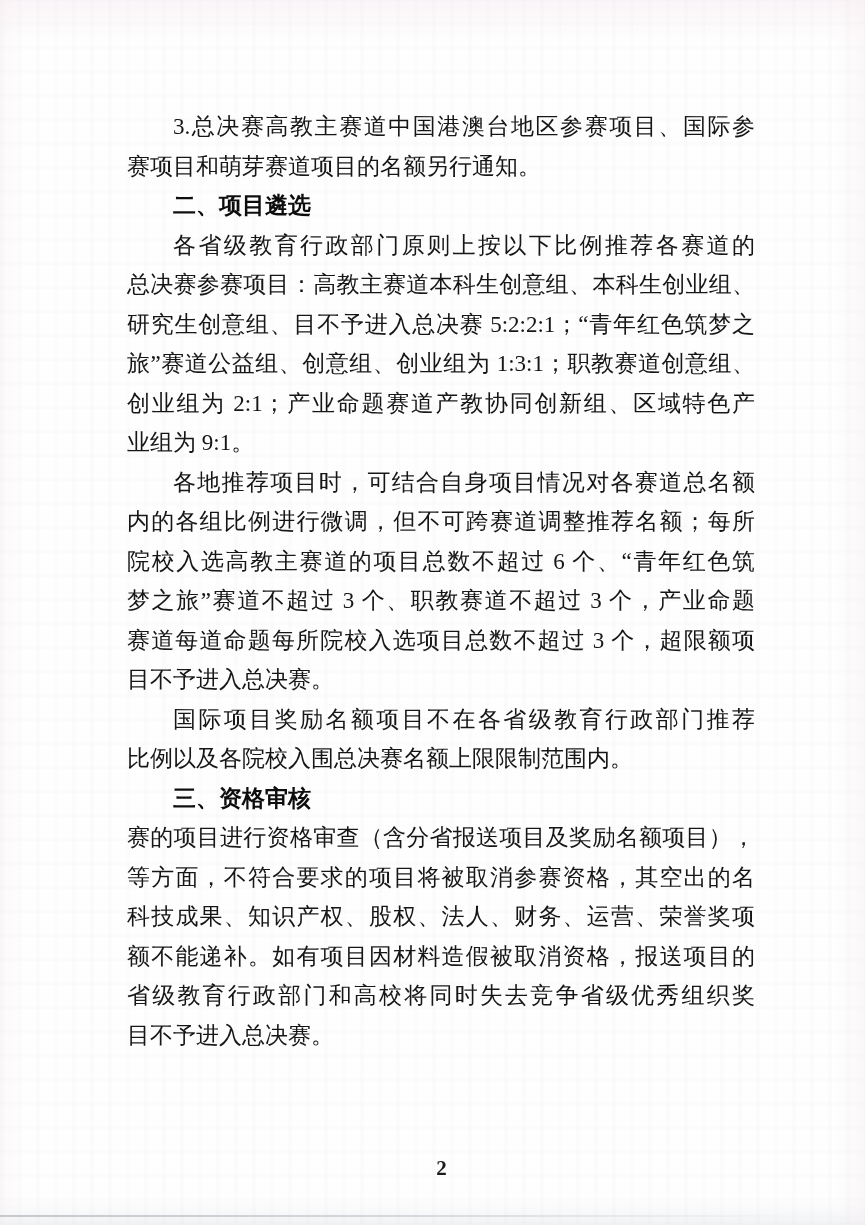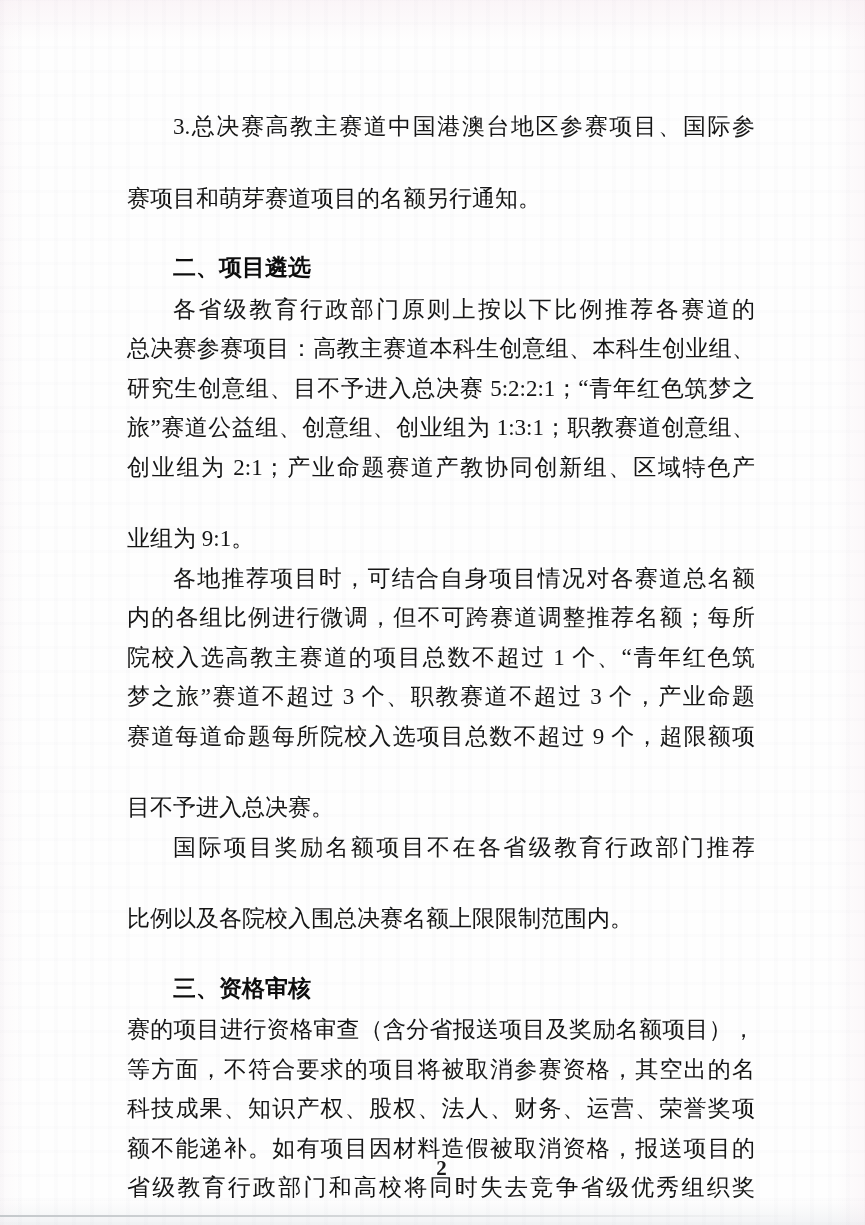--- a/index.html
+++ b/index.html
@@ -40,27 +40,26 @@
   }
   .doc-line {
     height: 39.5px;
     line-height: 39.5px;
     white-space: nowrap;
     text-align: justify;
     text-align-last: justify;
   }
   .doc-line.last {
     text-align-last: left;
-    margin-top: 32px;
   }
   .doc-line.indent {
     padding-left: 46px;
   }
   .doc-line.heading {
-    font-family: Liberation Mono, monospace;
+    font-family: Liberation Serif, serif;
     font-weight: bold;
     color: #0d0d0d;
   }
   .page-number {
     position: absolute;
     top: 1156px;
     left: 0;
     width: 100%;
     text-align: center;
     font-size: 21px;
@@ -87,23 +86,23 @@
       <div class="doc-line last">赛项目和萌芽赛道项目的名额另行通知。</div>
       <div class="doc-line indent heading last">二、项目遴选</div>
       <div class="doc-line indent">各省级教育行政部门原则上按以下比例推荐各赛道的</div>
       <div class="doc-line">总决赛参赛项目：高教主赛道本科生创意组、本科生创业组、</div>
       <div class="doc-line">研究生创意组、目不予进入总决赛 5:2:2:1；“青年红色筑梦之</div>
       <div class="doc-line">旅”赛道公益组、创意组、创业组为 1:3:1；职教赛道创意组、</div>
       <div class="doc-line">创业组为 2:1；产业命题赛道产教协同创新组、区域特色产</div>
       <div class="doc-line last">业组为 9:1。</div>
       <div class="doc-line indent">各地推荐项目时，可结合自身项目情况对各赛道总名额</div>
       <div class="doc-line">内的各组比例进行微调，但不可跨赛道调整推荐名额；每所</div>
-      <div class="doc-line">院校入选高教主赛道的项目总数不超过 1 个、“青年红色筑</div>
+      <div class="doc-line">院校入选高教主赛道的项目总数不超过 6 个、“青年红色筑</div>
       <div class="doc-line">梦之旅”赛道不超过 3 个、职教赛道不超过 3 个，产业命题</div>
-      <div class="doc-line">赛道每道命题每所院校入选项目总数不超过 9 个，超限额项</div>
+      <div class="doc-line">赛道每道命题每所院校入选项目总数不超过 3 个，超限额项</div>
       <div class="doc-line last">目不予进入总决赛。</div>
       <div class="doc-line indent">国际项目奖励名额项目不在各省级教育行政部门推荐</div>
       <div class="doc-line last">比例以及各院校入围总决赛名额上限限制范围内。</div>
       <div class="doc-line indent heading last">三、资格审核</div>
       <div class="doc-line">赛的项目进行资格审查（含分省报送项目及奖励名额项目），</div>
       <div class="doc-line">等方面，不符合要求的项目将被取消参赛资格，其空出的名</div>
       <div class="doc-line">科技成果、知识产权、股权、法人、财务、运营、荣誉奖项</div>
       <div class="doc-line">额不能递补。如有项目因材料造假被取消资格，报送项目的</div>
       <div class="doc-line">省级教育行政部门和高校将同时失去竞争省级优秀组织奖</div>
       <div class="doc-line last">目不予进入总决赛。</div>

